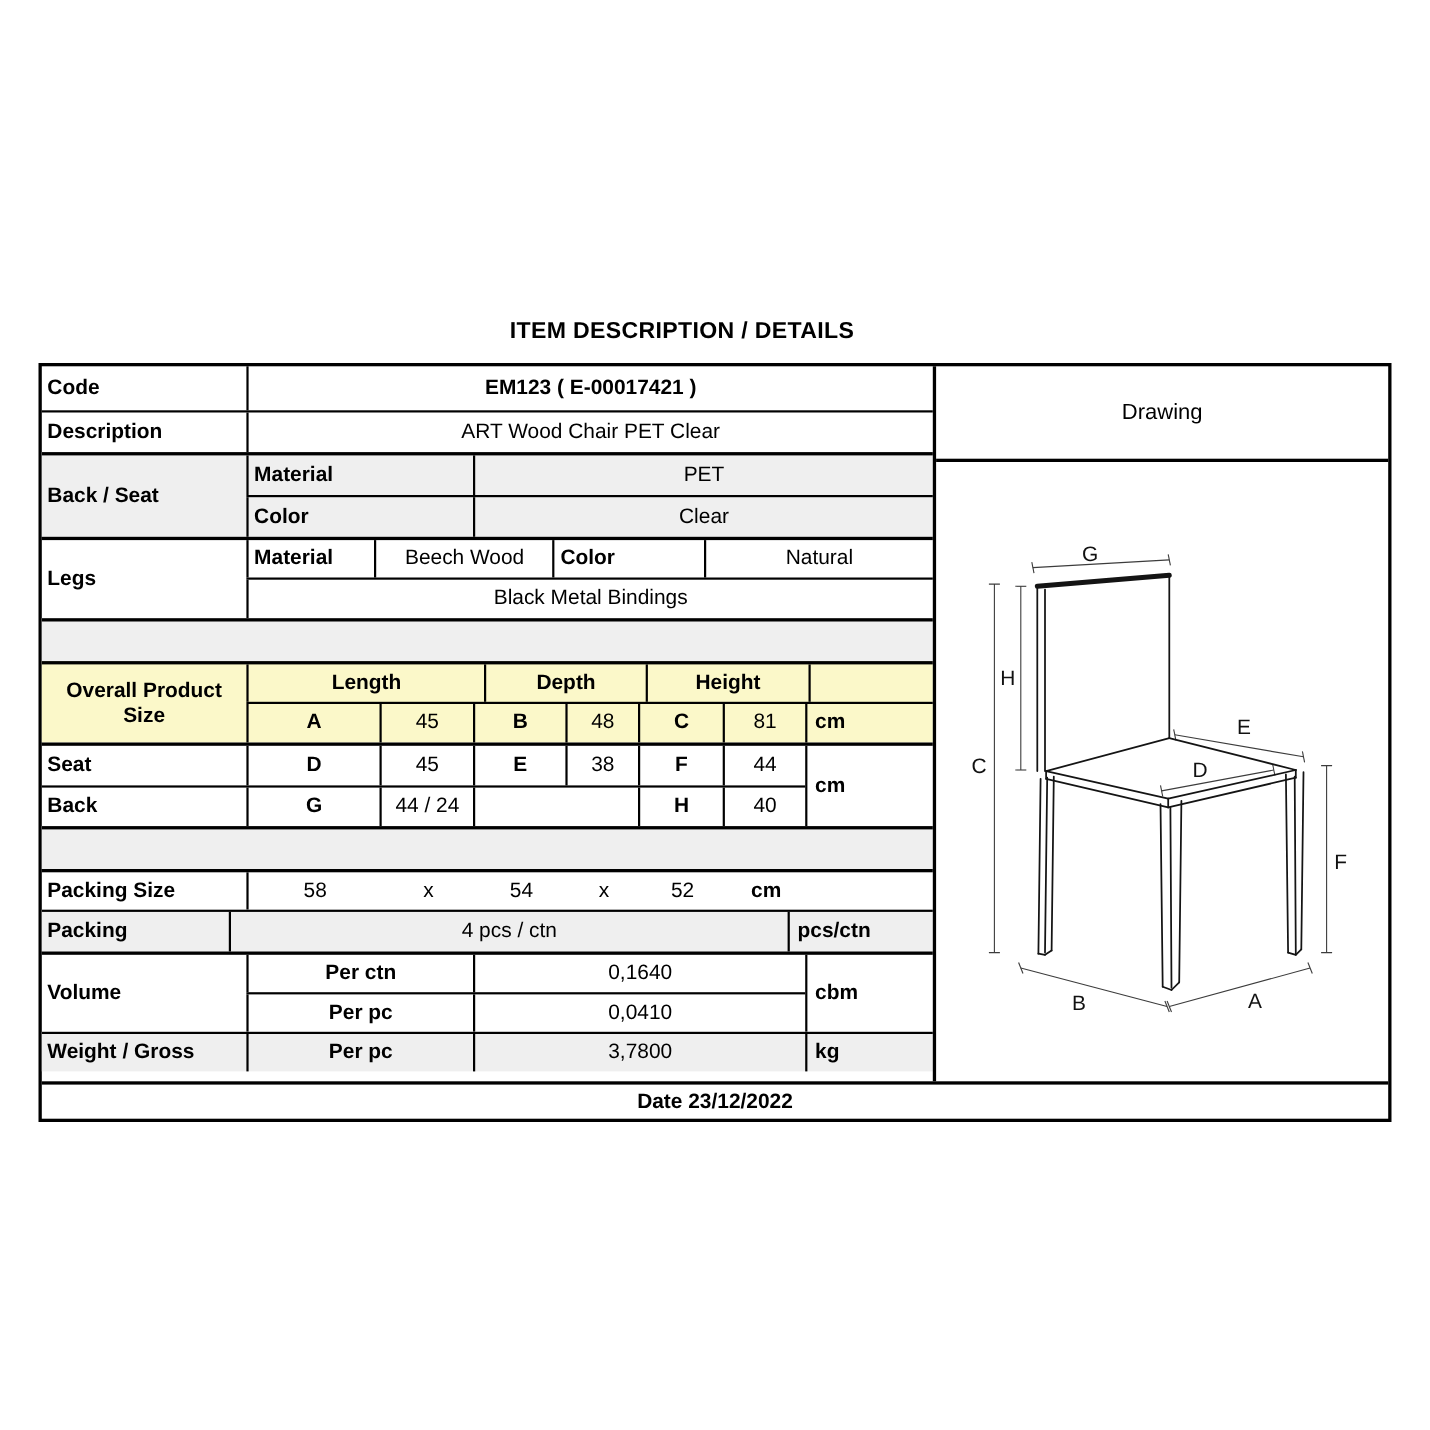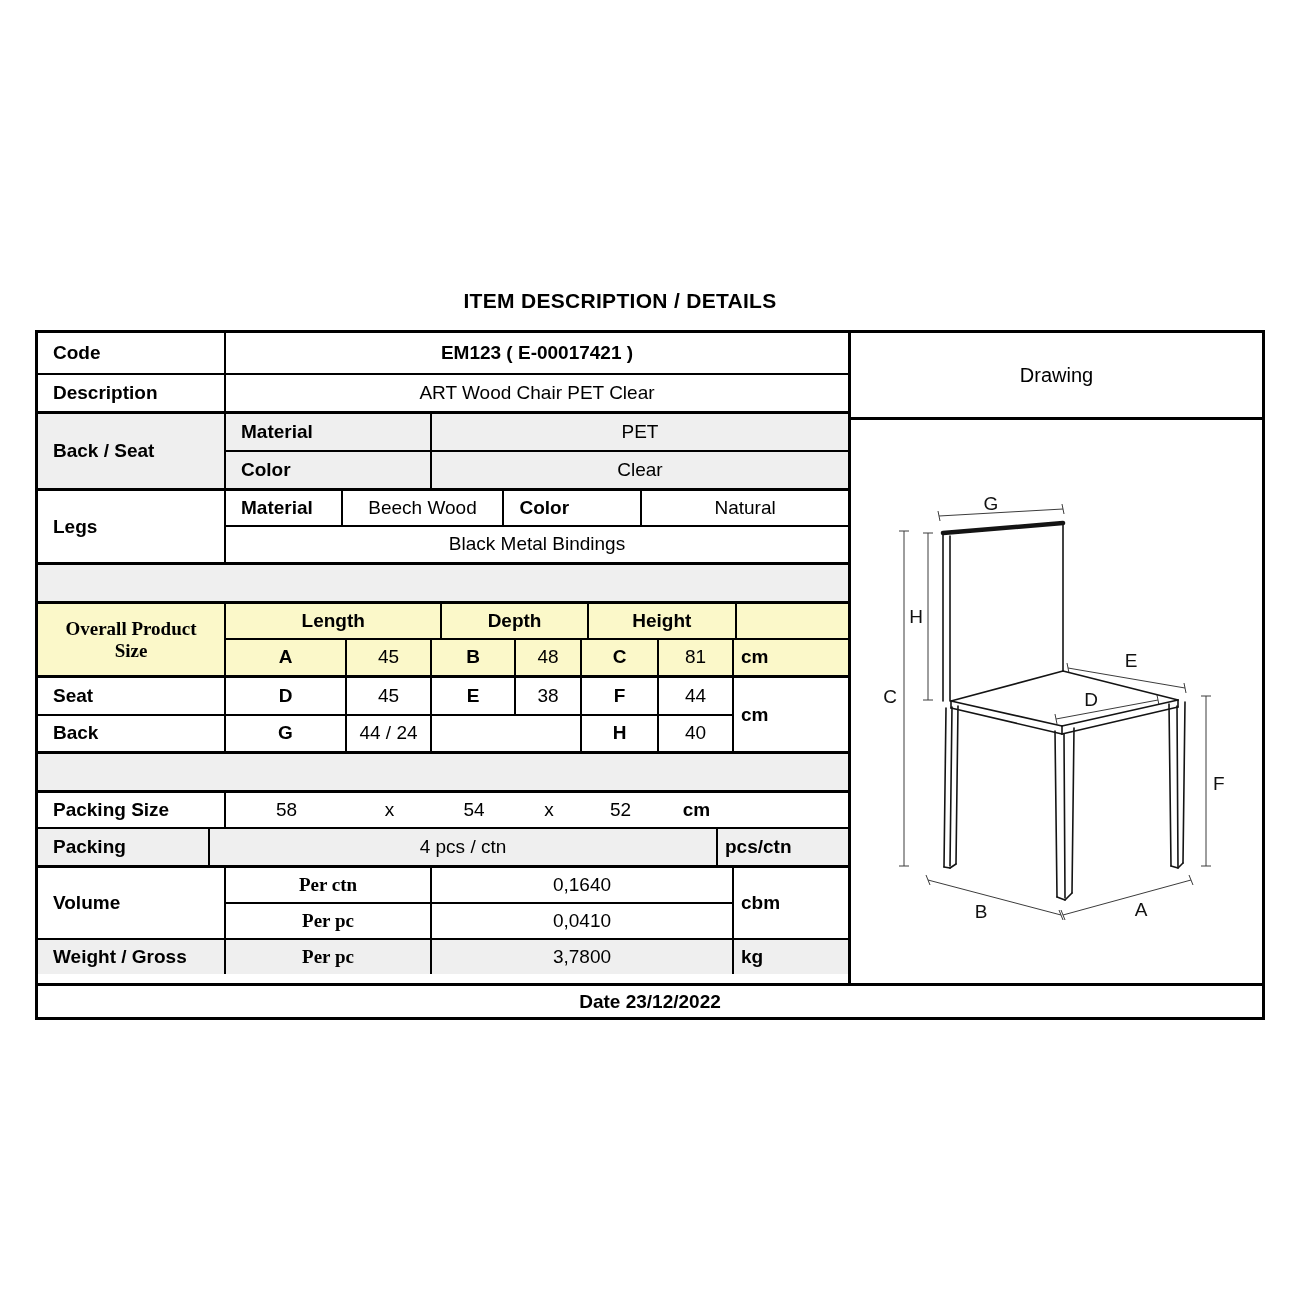--- a/index.html
+++ b/index.html
@@ -27,22 +27,22 @@
   .right { width: 414px; border-left: 3px solid #000; display: flex; flex-direction: column; }
 
   .grp { display: flex; width: 810px; }
   .r   { display: flex; }
   .stack { display: flex; flex-direction: column; }
   .bt2 { border-top: 2px solid #000; }
   .bt3 { border-top: 3px solid #000; }
   .bl  { border-left: 2px solid #000; }
 
   .c { display: flex; align-items: center; justify-content: center; overflow: hidden; }
-  .lab  { justify-content: flex-start; padding-left: 15px; font-weight: bold; }
-  .labc { font-weight: bold; text-align: center; font-family: Liberation Serif, serif; }
+  .lab  { justify-content: flex-start; padding-left: 5px; font-weight: bold; }
+  .labc { font-weight: bold; text-align: center; }
   .unit { justify-content: flex-start; padding-left: 7px; font-weight: bold; }
   .b { font-weight: bold; }
 
   .gy { background: #efefef; }
   .yl { background: #fbf8c9; }
 
   .g1 { height: 40px; }
   .g2 { height: 38px; }
   .g3 { height: 77px; }
   .g4 { height: 74px; }

